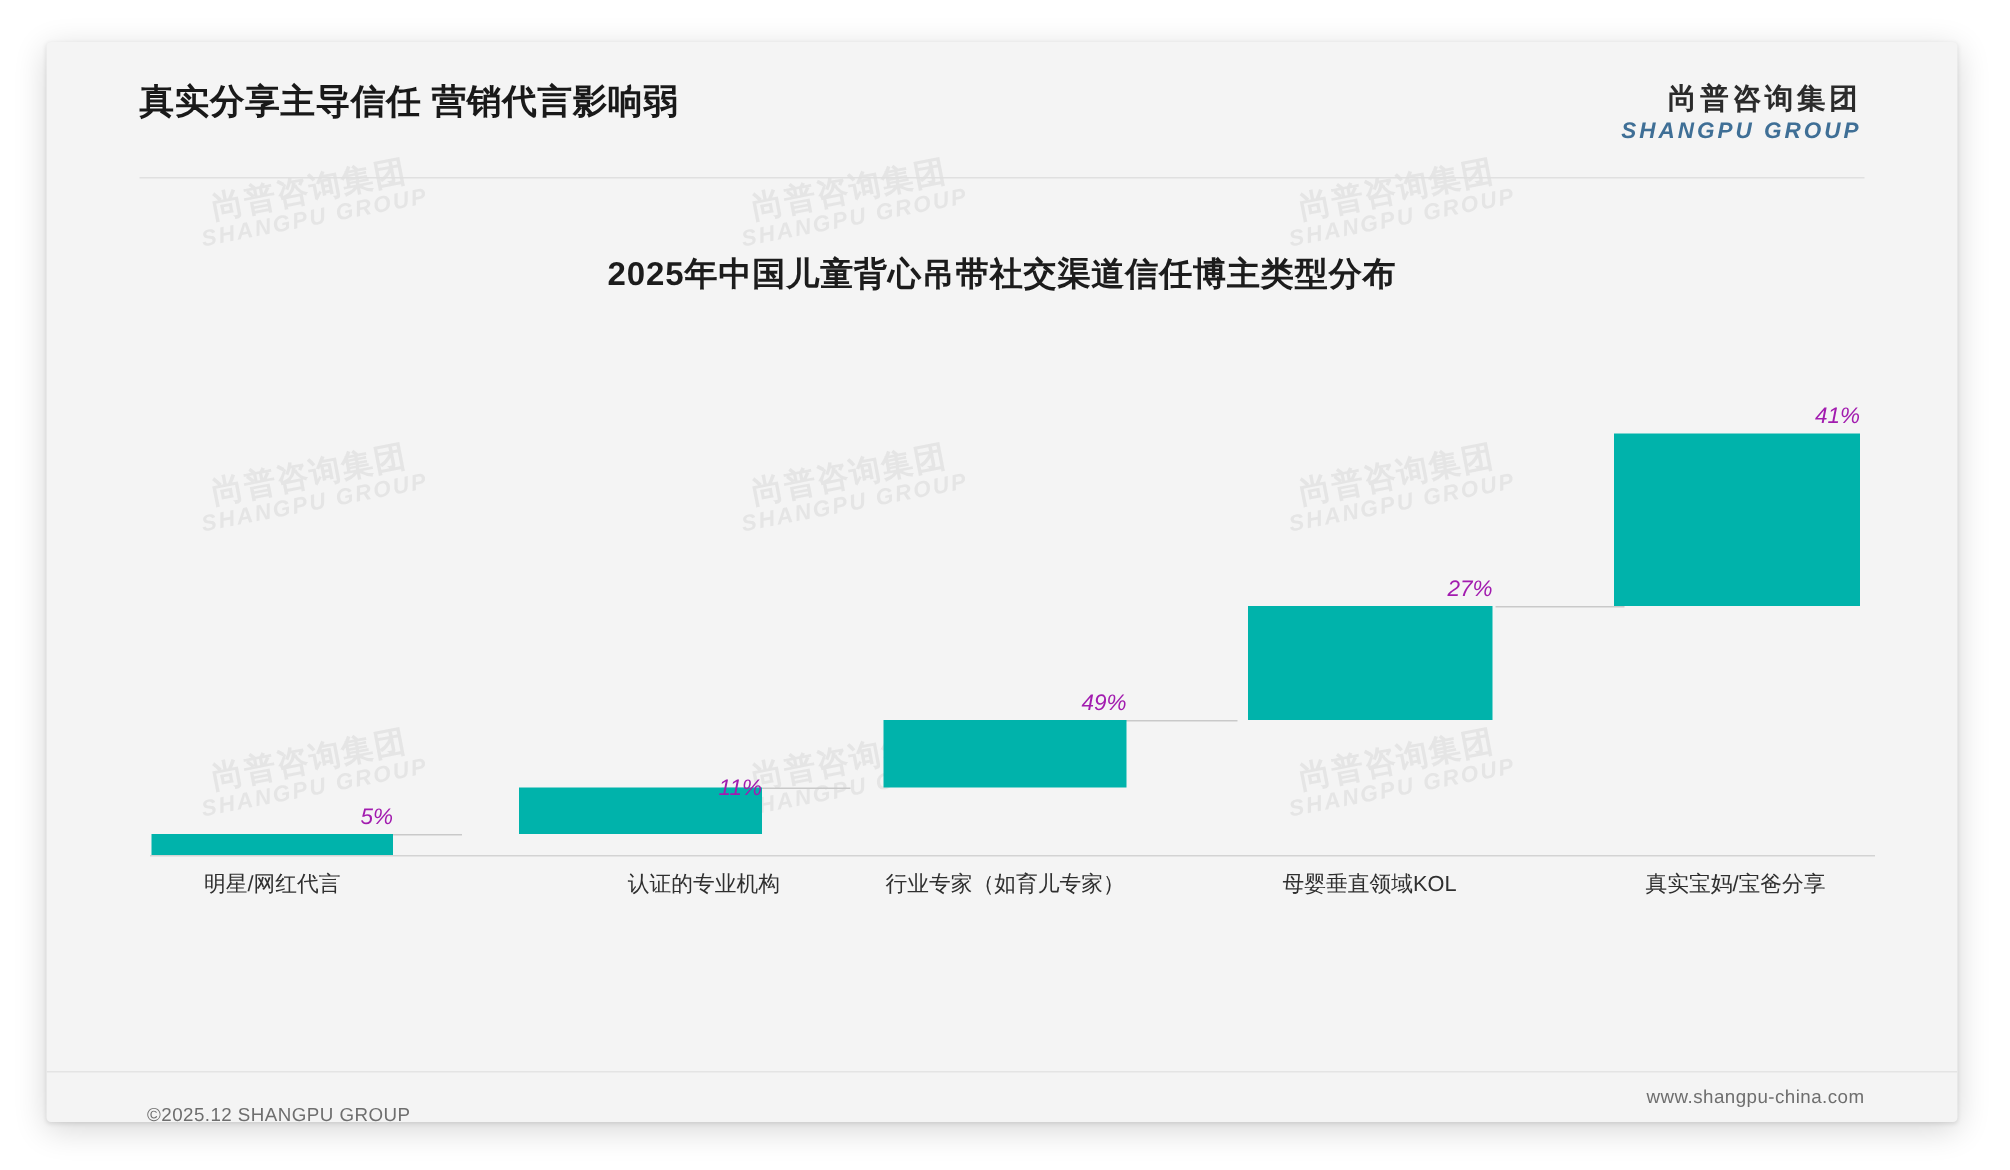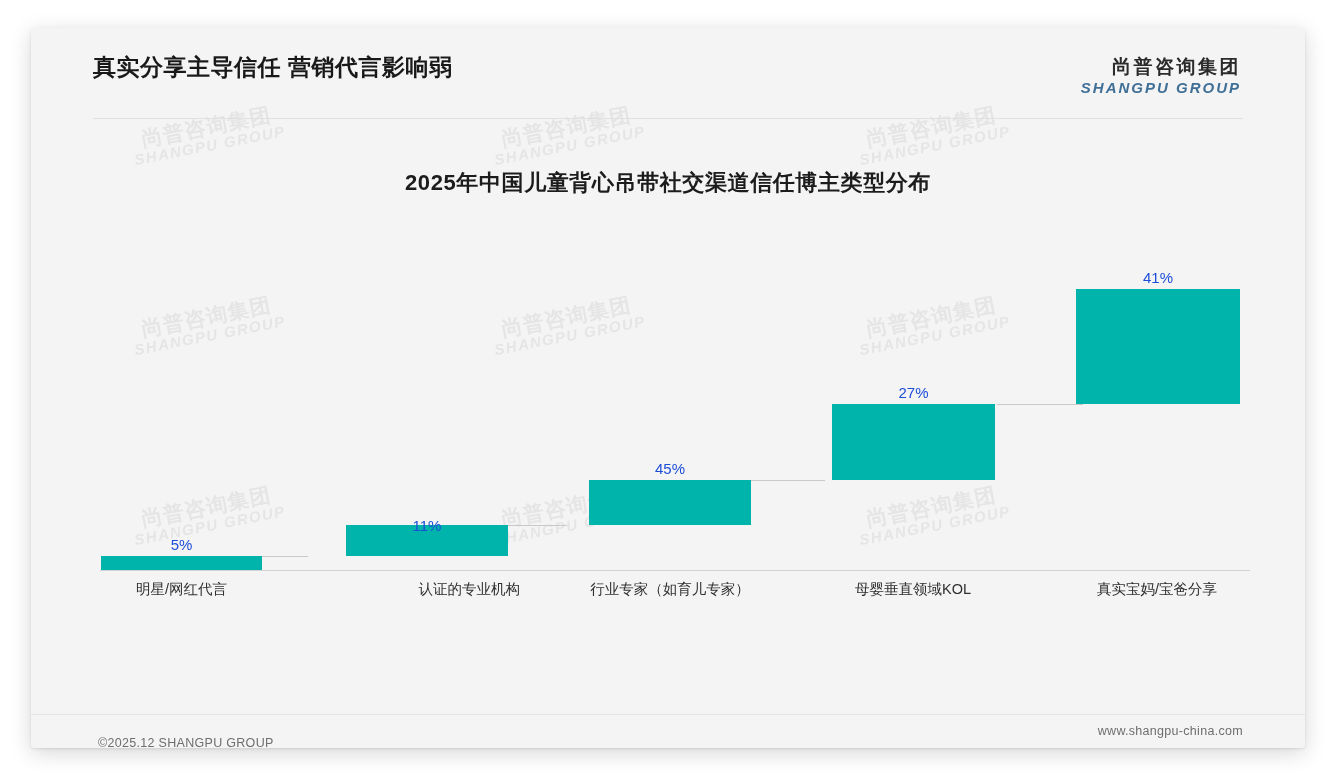--- a/index.html
+++ b/index.html
@@ -48,22 +48,23 @@
     position:absolute;left:0;top:140px;width:100%;
     text-align:center;font-size:22px;font-weight:700;color:#1c1c1c;
     letter-spacing:.6px;z-index:5;
   }
   .axis-line{position:absolute;left:69px;top:542px;width:1150px;height:1px;background:#d3d3d3;z-index:4;}
 
   .bar{position:absolute;background:#00b3ab;z-index:4;}
   .connector{position:absolute;height:1px;background:#c9c9c9;z-index:3;}
   .dlabel{
     position:absolute;z-index:6;
-    font-size:15px;color:#1d4ed8;text-align:center;
+    font-size:15px;color:#a21caf;text-align:right;
     white-space:nowrap;
+    font-style:italic;
   }
   .xlabel{
     position:absolute;z-index:6;
     font-size:14.5px;color:#2f2f2f;text-align:center;
     white-space:nowrap;top:552px;
   }
 
   
   .note{
     position:absolute;left:82px;top:660px;z-index:6;
@@ -136,21 +137,21 @@
   <div class="connector" style="left:966px;top:376px;width:86px;"></div>
 
   <div class="bar" style="left:70px;top:528px;width:161px;height:14px;"></div>
   <div class="bar" style="left:315px;top:497px;width:162px;height:31px;"></div>
   <div class="bar" style="left:558px;top:452px;width:162px;height:45px;"></div>
   <div class="bar" style="left:801px;top:376px;width:163px;height:76px;"></div>
   <div class="bar" style="left:1045px;top:261px;width:164px;height:115px;"></div>
 
   <div class="dlabel" style="left:70px;top:508px;width:161px;">5%</div>
   <div class="dlabel" style="left:315px;top:477px;width:162px;margin-top:12px;">11%</div>
-  <div class="dlabel" style="left:558px;top:432px;width:162px;">45%</div>
+  <div class="dlabel" style="left:558px;top:432px;width:162px;">49%</div>
   <div class="dlabel" style="left:801px;top:356px;width:163px;">27%</div>
   <div class="dlabel" style="left:1045px;top:241px;width:164px;">41%</div>
 
   <div class="xlabel" style="left:58px;width:185px;">明星/网红代言</div>
   <div class="xlabel" style="left:303px;width:186px;text-align:right;">认证的专业机构</div>
   <div class="xlabel" style="left:531px;width:216px;">行业专家（如育儿专家）</div>
   <div class="xlabel" style="left:789px;width:186px;">母婴垂直领域KOL</div>
   <div class="xlabel" style="left:1033px;width:186px;">真实宝妈/宝爸分享</div>
 
   <div class="foot-rule"></div>

